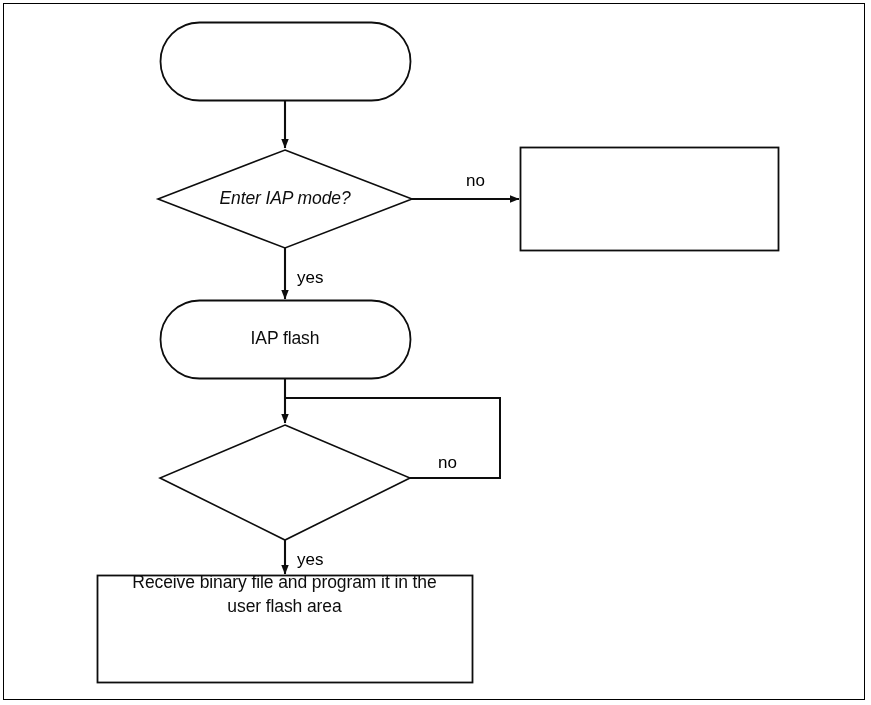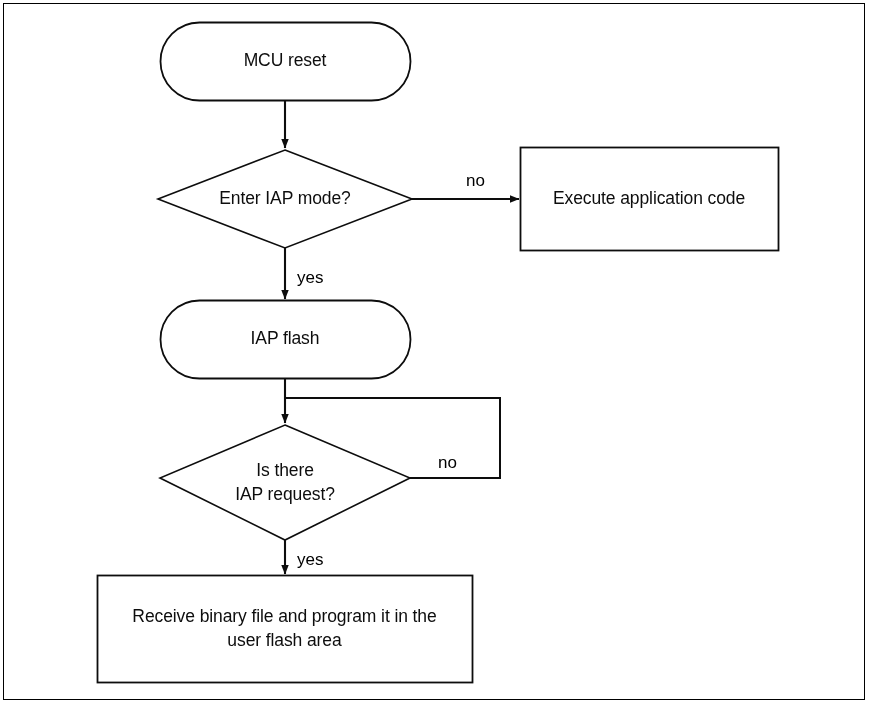--- a/index.html
+++ b/index.html
@@ -91,32 +91,28 @@
 
     <line x1="285" y1="248" x2="285" y2="299" stroke="#0d0d0d" stroke-width="2.1" marker-end="url(#arrowhead)"></line>
 
     <line x1="285" y1="378" x2="285" y2="423" stroke="#0d0d0d" stroke-width="2.1" marker-end="url(#arrowhead)"></line>
 
     <path d="M410,478 L500,478 L500,398 L285.5,398" fill="none" stroke="#0d0d0d" stroke-width="2.0"></path>
 
     <line x1="285" y1="540" x2="285" y2="574" stroke="#0d0d0d" stroke-width="2.1" marker-end="url(#arrowhead)"></line>
   </svg>
 
-  <div class="node-text" style="left:160px; top:22px; width:250px; height:78px;">MCU reset</div>
 
-  <div class="node-text" style="left:158px; top:150px; width:254px; height:98px;">Enter IAP mode?</div>
+  <div class="node-text" style="left:158px; top:150px; width:254px; height:98px;font-style:italic;">Enter IAP mode?</div>
 
-  <div class="node-text" style="left:520px; top:147px; width:258px; height:103px;">Execute application code</div>
 
   <div class="node-text" style="left:160px; top:300px; width:250px; height:78px;">IAP flash</div>
 
-  <div class="node-text" style="left:160px; top:425px; width:250px; height:115px;">Is there
-IAP request?</div>
 
-  <div class="node-text" style="left:97px; top:575px; width:375px; height:107px;">Receive binary file and program it in the
+  <div class="node-text" style="left:97px; top:541px; width:375px; height:107px;">Receive binary file and program it in the
 user flash area</div>
 
   <div class="edge-label" style="left:466px; top:172px;">no</div>
 
   <div class="edge-label" style="left:297px; top:269px;">yes</div>
 
   <div class="edge-label" style="left:438px; top:454px;">no</div>
 
   <div class="edge-label" style="left:297px; top:551px;">yes</div>
 

